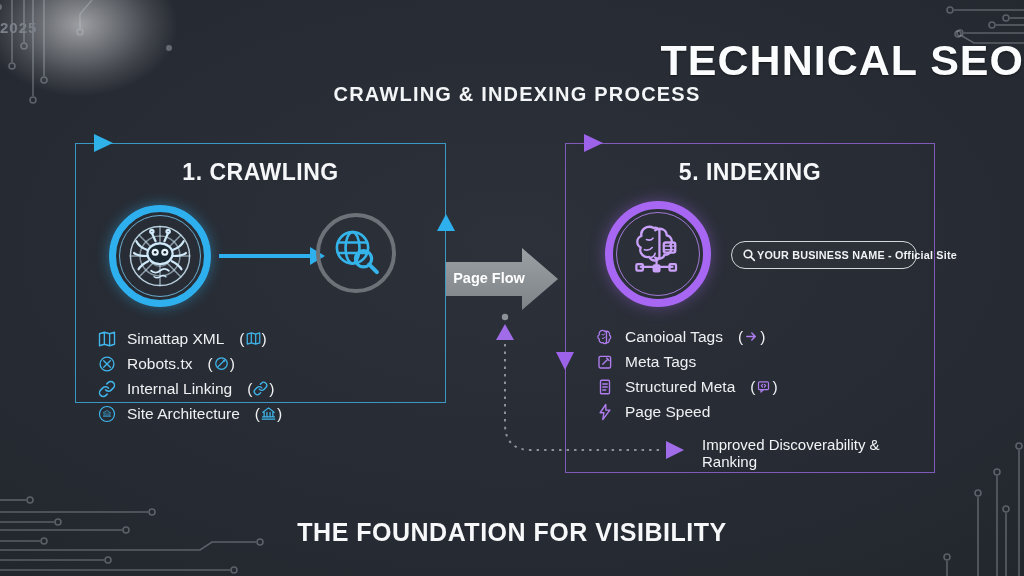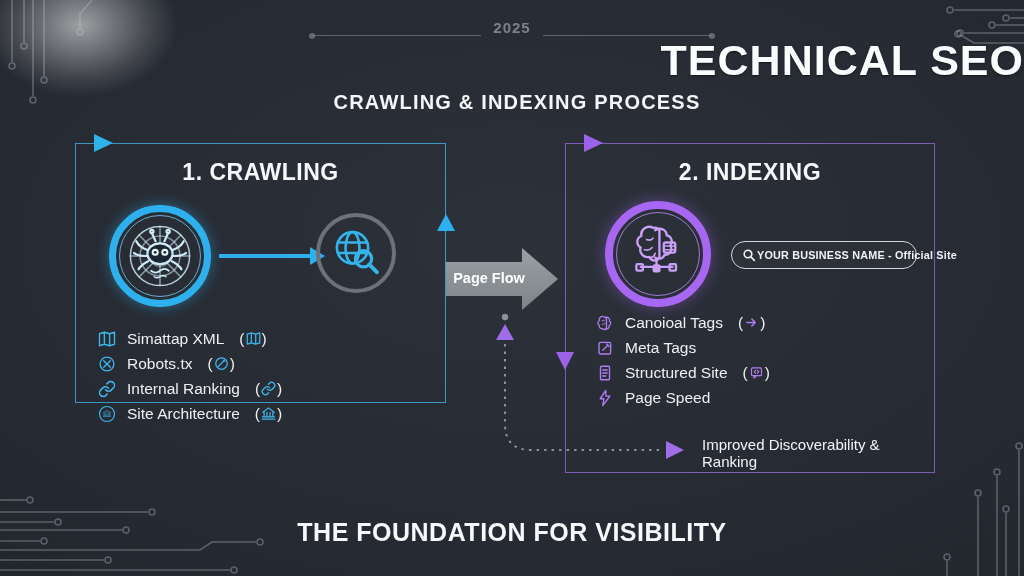--- a/index.html
+++ b/index.html
@@ -6,28 +6,28 @@
   .stage{
     position:relative;width:1024px;height:576px;overflow:hidden;
     font-family:"Liberation Sans",sans-serif;color:#eef0f2;
     background:radial-gradient(120% 120% at 50% 42%, #2c313a 0%, #262a32 45%, #1f2329 78%, #1a1d22 100%);
   }
   .glow-tl{position:absolute;left:-50px;top:-70px;width:260px;height:190px;pointer-events:none;
     background:radial-gradient(closest-side, rgba(255,255,255,.55), rgba(255,255,255,.12) 55%, rgba(255,255,255,0) 75%);}
   svg.decor{position:absolute;left:0;top:0;pointer-events:none;}
   
   .header{position:absolute;left:0;top:18px;width:100%;text-align:center;}
-  .year-row{display:flex;align-items:flex-end;justify-content:center;gap:12px;height:18px;}
+  .year-row{display:flex;align-items:flex-start;justify-content:center;gap:12px;height:18px;flex-direction:column;}
   .year{font-size:15px;font-weight:bold;color:#7b818a;letter-spacing:1px;}
   .tick{position:relative;width:168px;height:1px;background:rgba(150,156,164,.5);}
   .tick.l::before,.tick.r::after{content:"";position:absolute;top:-2.5px;width:6px;height:6px;border-radius:50%;background:rgba(150,156,164,.55);}
   .tick.l::before{left:-4px;} .tick.r::after{right:-4px;}
   .h1{margin-top:2px;font-size:43px;line-height:44px;font-weight:900;letter-spacing:1px;color:#fbfcfd;
       text-shadow:0 1px 2px rgba(0,0,0,.5);text-align:right;}
-  .h2{margin-top:9px;font-size:20px;font-weight:bold;letter-spacing:1.2px;color:#f3f5f7;padding-left:10px;}
+  .h2{margin-top:1px;font-size:20px;font-weight:bold;letter-spacing:1.2px;color:#f3f5f7;padding-left:10px;}
   
   .panel{position:absolute;box-sizing:border-box;}
   .panel.crawl{left:75px;top:143px;width:371px;height:260px;border:1px solid rgba(62,170,222,.85);}
   .panel.index{left:565px;top:143px;width:370px;height:330px;border:1px solid rgba(151,103,219,.8);}
   .corner-tri{position:absolute;width:0;height:0;border-top:9px solid transparent;border-bottom:9px solid transparent;}
   .corner-tri.cyan{left:18px;top:-10px;border-left:19px solid #2fb2ea;}
   .corner-tri.purple{left:18px;top:-10px;border-left:19px solid #9d62ea;}
   .panel-title{margin-top:15px;text-align:center;font-size:23px;font-weight:bold;letter-spacing:.5px;color:#f6f7f9;}
   
   .bigring{position:absolute;border-radius:50%;box-sizing:border-box;}
@@ -36,21 +36,21 @@
   .ring-cyan .inner{border:1.5px solid rgba(120,205,245,.8);}
   .ring-gray{left:240px;top:69px;width:80px;height:80px;border:4px solid #6c7278;}
   .ring-purple{left:39px;top:57px;width:106px;height:106px;border:8px solid #a767f3;box-shadow:0 0 16px rgba(167,103,243,.4);}
   .ring-purple .inner{border:1.5px solid rgba(190,140,250,.8);}
   .ringicon{position:absolute;inset:0;display:flex;align-items:center;justify-content:center;}
   
   .crawl-arrow{position:absolute;left:143px;top:110px;width:92px;height:4px;background:#2fb0ee;}
   .crawl-arrow::after{content:"";position:absolute;right:-14px;top:-7px;border-left:15px solid #2fb0ee;border-top:9px solid transparent;border-bottom:9px solid transparent;}
   
   .list{position:absolute;left:22px;top:186px;display:flex;flex-direction:column;gap:8px;}
-  .panel.index .list{left:30px;top:170px;}
+  .panel.index .list{left:30px;top:184px;}
   .li{display:flex;align-items:center;gap:11px;font-size:15.5px;color:#eef0f2;height:17px;}
   .li .lead{display:flex;width:18px;height:18px;flex:0 0 18px;}
   .paren{display:inline-flex;align-items:center;font-size:15.5px;color:#eef0f2;}
   .paren::before{content:"(";margin-left:4px;}
   .paren::after{content:")";}
   .paren svg{margin:0 1px;}
   
   .searchbar{position:absolute;left:165px;top:97px;width:186px;height:28px;box-sizing:border-box;
     border:1.5px solid #d4d8dd;border-radius:14px;display:flex;align-items:center;padding:0 9px;background:rgba(255,255,255,.02);}
   .searchbar .stext{font-size:10.8px;letter-spacing:.2px;color:#f0f2f4;white-space:nowrap;font-weight:bold;}
@@ -211,21 +211,21 @@
             </svg>
         </span>
       </div>
       <div class="li">
         <span class="lead">
           <svg width="18" height="18" viewBox="0 0 24 24" fill="none" stroke="#3fb6ec" stroke-width="2" stroke-linecap="round">
               <path d="M10 13a5 5 0 0 0 7.54.54l3-3a5 5 0 0 0-7.07-7.07l-1.72 1.71"></path>
               <path d="M14 11a5 5 0 0 0-7.54-.54l-3 3a5 5 0 0 0 7.07 7.07l1.71-1.71"></path>
             </svg>
         </span>
-        <span>Internal Ranking</span>
+        <span>Internal Linking</span>
         <span class="paren">
           <svg width="15" height="15" viewBox="0 0 24 24" fill="none" stroke="#3fb6ec" stroke-width="2.2" stroke-linecap="round">
               <path d="M10 13a5 5 0 0 0 7.54.54l3-3a5 5 0 0 0-7.07-7.07l-1.72 1.71"></path>
               <path d="M14 11a5 5 0 0 0-7.54-.54l-3 3a5 5 0 0 0 7.07 7.07l1.71-1.71"></path>
             </svg>
         </span>
       </div>
       <div class="li">
         <span class="lead">
           <svg width="18" height="18" viewBox="0 0 24 24" fill="none" stroke="#3fb6ec" stroke-width="1.6" stroke-linecap="round" stroke-linejoin="round">
@@ -260,21 +260,21 @@
 
   <svg class="decor" width="1024" height="576" viewBox="0 0 1024 576">
     <circle cx="505" cy="317" r="3.2" fill="#8d9299"></circle>
     <polygon points="505,324 496,340 514,340" fill="#a06ce8"></polygon>
     <path d="M505 344 V424 Q505 450 531 450 H660" stroke="#8d9299" stroke-width="2" fill="none" stroke-dasharray="2.5,5"></path>
     <polygon points="666,441 666,459 684,450" fill="#a06ce8"></polygon>
   </svg>
 
   <div class="panel index">
     <div class="corner-tri purple"></div>
-    <div class="panel-title">2. INDEXING</div>
+    <div class="panel-title">5. INDEXING</div>
 
     <div class="bigring ring-purple">
       <div class="inner"></div>
       <div class="ringicon">
         <svg width="72" height="72" viewBox="0 0 100 100" fill="none" stroke="#c9a1f8" stroke-width="3.2" stroke-linecap="round" stroke-linejoin="round">
           <path d="M44 14 c-9-5 -19 2 -17 11 c-8 3 -7 13 -1 16 c-3 8 5 15 12 13 c2 6 11 7 14 1 V17 c-3-4 -6-4 -8-3 Z"></path>
           <path d="M46 17 c8-5 16 0 16 7 c7 1 9 9 5 14 c4 6 -1 14 -8 13 c-1 5 -8 7 -13 4"></path>
           <path d="M34 30 q6 2 9 -2 M31 44 q7 2 11 -3 M40 55 q5 -1 6 -6" stroke-width="2.2"></path>
           <rect x="58" y="34" width="16" height="14" rx="3"></rect>
           <path d="M58 39 H74 M58 44 H74" stroke-width="2"></path>
@@ -321,21 +321,21 @@
         </span>
         <span>Meta Tags</span>
       </div>
       <div class="li">
         <span class="lead">
           <svg width="18" height="18" viewBox="0 0 24 24" fill="none" stroke="#b07df0" stroke-width="1.8" stroke-linecap="round">
               <rect x="6" y="3" width="12" height="18" rx="1.5"></rect>
               <path d="M9 8 H15 M9 12 H15 M9 16 H13"></path>
             </svg>
         </span>
-        <span>Structured Site</span>
+        <span>Structured Meta</span>
         <span class="paren">
           <svg width="15" height="15" viewBox="0 0 24 24" fill="none" stroke="#b07df0" stroke-width="1.9" stroke-linecap="round" stroke-linejoin="round">
               <rect x="4" y="4.5" width="16" height="12.5" rx="2"></rect>
               <path d="M8 17 V21 L12 17"></path>
               <path d="M10.5 8.5 L8.5 10.7 10.5 13 M13.5 8.5 L15.5 10.7 13.5 13"></path>
             </svg>
         </span>
       </div>
       <div class="li">
         <span class="lead">

